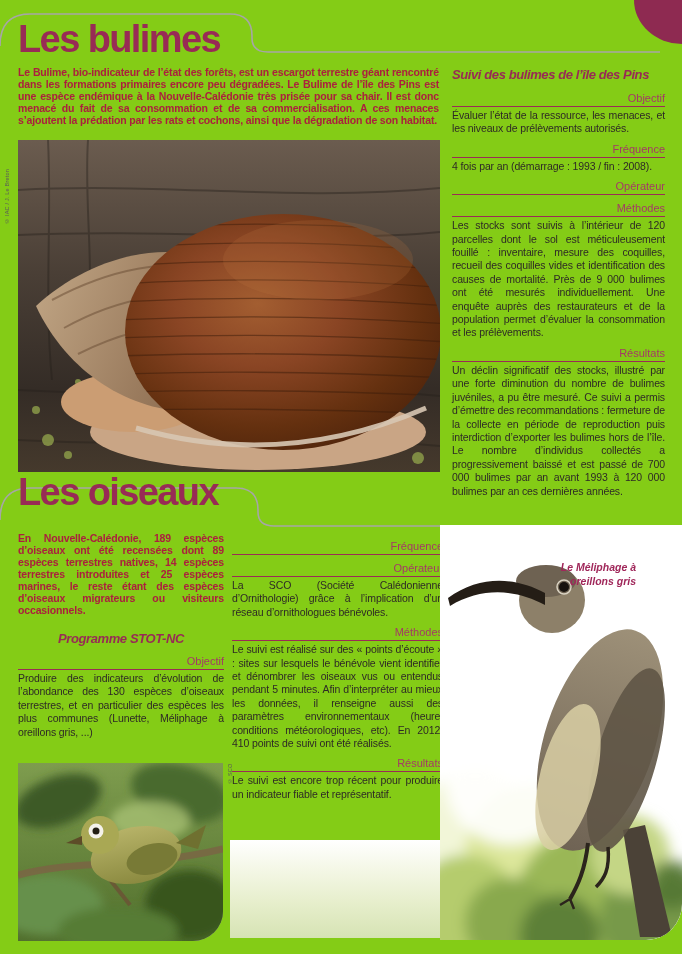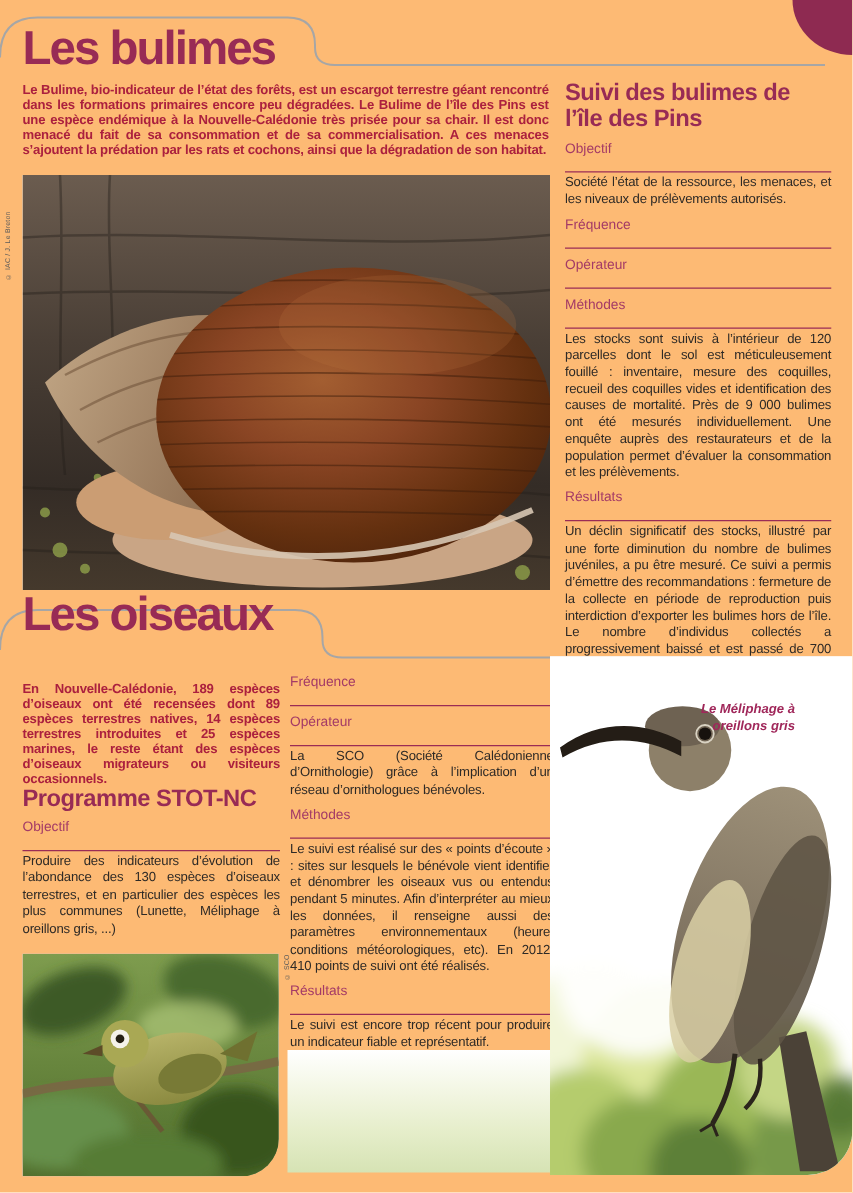--- a/index.html
+++ b/index.html
@@ -1,44 +1,44 @@
 <!DOCTYPE html>
 <html><head>
 <meta charset="utf-8">
 <style>
   html,body{margin:0;padding:0;background:#ffffff;}
   .page{
     position:relative;width:682px;height:954px;margin:0 auto;
-    background:#fdba74;overflow:hidden;
+    background:#84cc16;overflow:hidden;
     font-family:"Liberation Sans",sans-serif;
     -webkit-font-smoothing:antialiased;
   }
   .abs{position:absolute;}
   
   .corner{top:0;right:0;width:48px;height:44px;background:#8e2a51;border-radius:0 0 0 100%;}
   
   .big-title{
     font-size:38px;font-weight:bold;color:#982b55;letter-spacing:-1.6px;
     line-height:40px;white-space:nowrap;
   }
   .title-rule{left:0;width:682px;height:62px;pointer-events:none;}
   
   .intro{
     color:#ab203e;font-size:10.5px;line-height:12px;text-align:justify;
     letter-spacing:-0.15px;font-weight:bold;
   }
   
   .col-heading{
-    color:#982b55;font-size:19px;font-weight:bold;line-height:21px;letter-spacing:-0.4px;
+    color:#982b55;font-size:13px;font-weight:bold;line-height:21px;letter-spacing:-0.4px;font-style:italic;
   }
   
   .sec{margin-bottom:7px;}
   .sec .label{
     color:#a43a66;font-size:11px;line-height:13px;
-    border-bottom:1.2px solid #9b2c55;padding-bottom:11px;margin-bottom:2px;
+    border-bottom:1.2px solid #9b2c55;padding-bottom:1px;margin-bottom:2px;text-align:right;
   }
   .sec .body{
     color:#2e2a26;font-size:10.5px;line-height:13.4px;text-align:justify;
     letter-spacing:-0.12px;
   }
   .photo{overflow:hidden;background:#cccccc;}
   .photo svg{display:block;}
   .credit{
     font-size:5.5px;color:#5a5a5a;letter-spacing:0.2px;
     writing-mode:vertical-rl;transform:rotate(180deg);white-space:nowrap;
@@ -133,46 +133,47 @@
       </g>
       <ellipse cx="300" cy="120" rx="95" ry="40" fill="#c27a42" opacity="0.18"></ellipse>
       <path d="M118,288 Q265,330 408,268" stroke="#d7c6b2" stroke-width="5" fill="none" opacity="0.9"></path>
     </svg>
   </div>
 
   <div class="abs" style="left:452px;top:64px;width:213px;">
     <div class="col-heading" style="margin-bottom:7px;">Suivi des bulimes de l’île des Pins</div>
     <div class="sec">
       <div class="label">Objectif</div>
-      <div class="body">Société l’état de la ressource, les menaces, et les niveaux de prélèvements autorisés.</div>
+      <div class="body">Évaluer l’état de la ressource, les menaces, et les niveaux de prélèvements autorisés.</div>
     </div>
     <div class="sec">
       <div class="label">Fréquence</div>
+      <div class="body">4 fois par an (démarrage : 1993 / fin : 2008).</div>
     </div>
     <div class="sec">
       <div class="label">Opérateur</div>
     </div>
     <div class="sec">
       <div class="label">Méthodes</div>
       <div class="body">Les stocks sont suivis à l’intérieur de 120 parcelles dont le sol est méticuleusement fouillé : inventaire, mesure des coquilles, recueil des coquilles vides et identification des causes de mortalité. Près de 9 000 bulimes ont été mesurés individuellement. Une enquête auprès des restaurateurs et de la population permet d’évaluer la consommation et les prélèvements.</div>
     </div>
     <div class="sec">
       <div class="label">Résultats</div>
       <div class="body">Un déclin significatif des stocks, illustré par une forte diminution du nombre de bulimes juvéniles, a pu être mesuré. Ce suivi a permis d’émettre des recommandations : fermeture de la collecte en période de reproduction puis interdiction d’exporter les bulimes hors de l’île. Le nombre d’individus collectés a progressivement baissé et est passé de 700 000 bulimes par an avant 1993 à 120 000 bulimes par an ces dernières années.</div>
     </div>
   </div>
 
   <svg class="abs title-rule" style="top:474px;" viewBox="0 0 682 62">
     <path d="M0,46 Q0,14 30,14 H236 Q258,14 258,36 V38 Q258,52 274,52 H660" fill="none" stroke="#a6a6a6" stroke-width="1.6"></path>
   </svg>
   <div class="abs big-title" style="left:18px;top:472px;">Les oiseaux</div>
 
-  <div class="abs" style="left:18px;top:545px;width:206px;">
+  <div class="abs" style="left:18px;top:532px;width:206px;">
     <div class="intro">En Nouvelle-Calédonie, 189 espèces d’oiseaux ont été recensées dont 89 espèces terrestres natives, 14 espèces terrestres introduites et 25 espèces marines, le reste étant des espèces d’oiseaux migrateurs ou visiteurs occasionnels.</div>
-    <div class="col-heading" style="margin-top:0;margin-bottom:6px;">Programme STOT-NC</div>
+    <div class="col-heading" style="margin-top:12px;margin-bottom:6px;text-align:center;">Programme STOT-NC</div>
     <div class="sec">
       <div class="label">Objectif</div>
       <div class="body">Produire des indicateurs d’évolution de l’abondance des 130 espèces d’oiseaux terrestres, et en particulier des espèces les plus communes (Lunette, Méliphage à oreillons gris, ...)</div>
     </div>
   </div>
 
   <div class="abs credit" style="left:227px;top:724px;height:60px;">© SCO</div>
 
   <div class="abs photo" style="left:18px;top:763px;width:205px;height:178px;border-radius:0 0 30px 0;">
     <svg width="205" height="178" viewBox="0 0 205 178">

